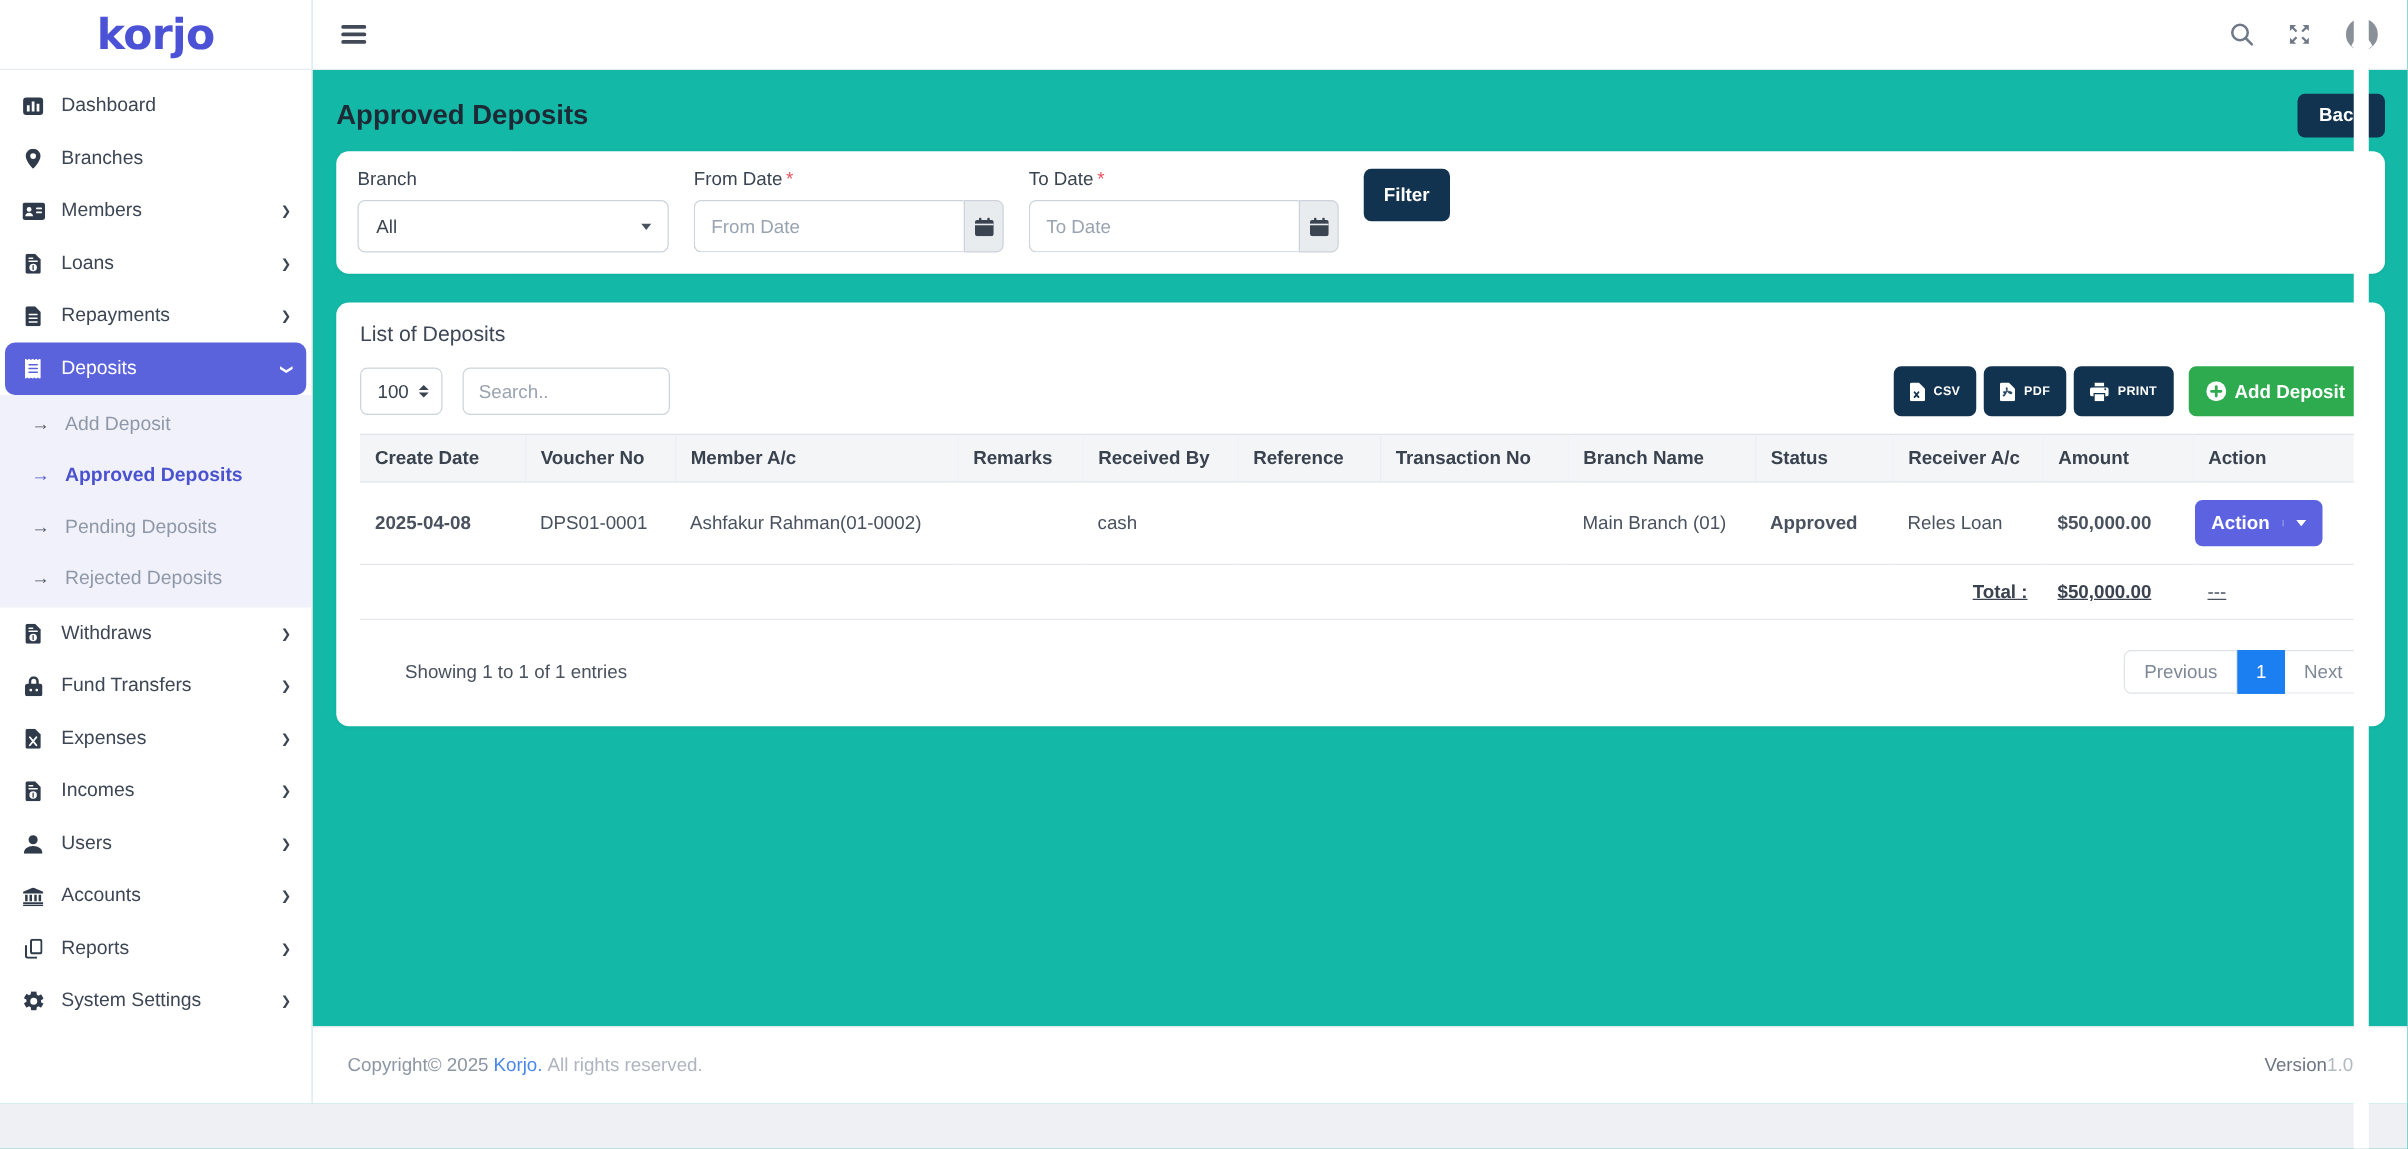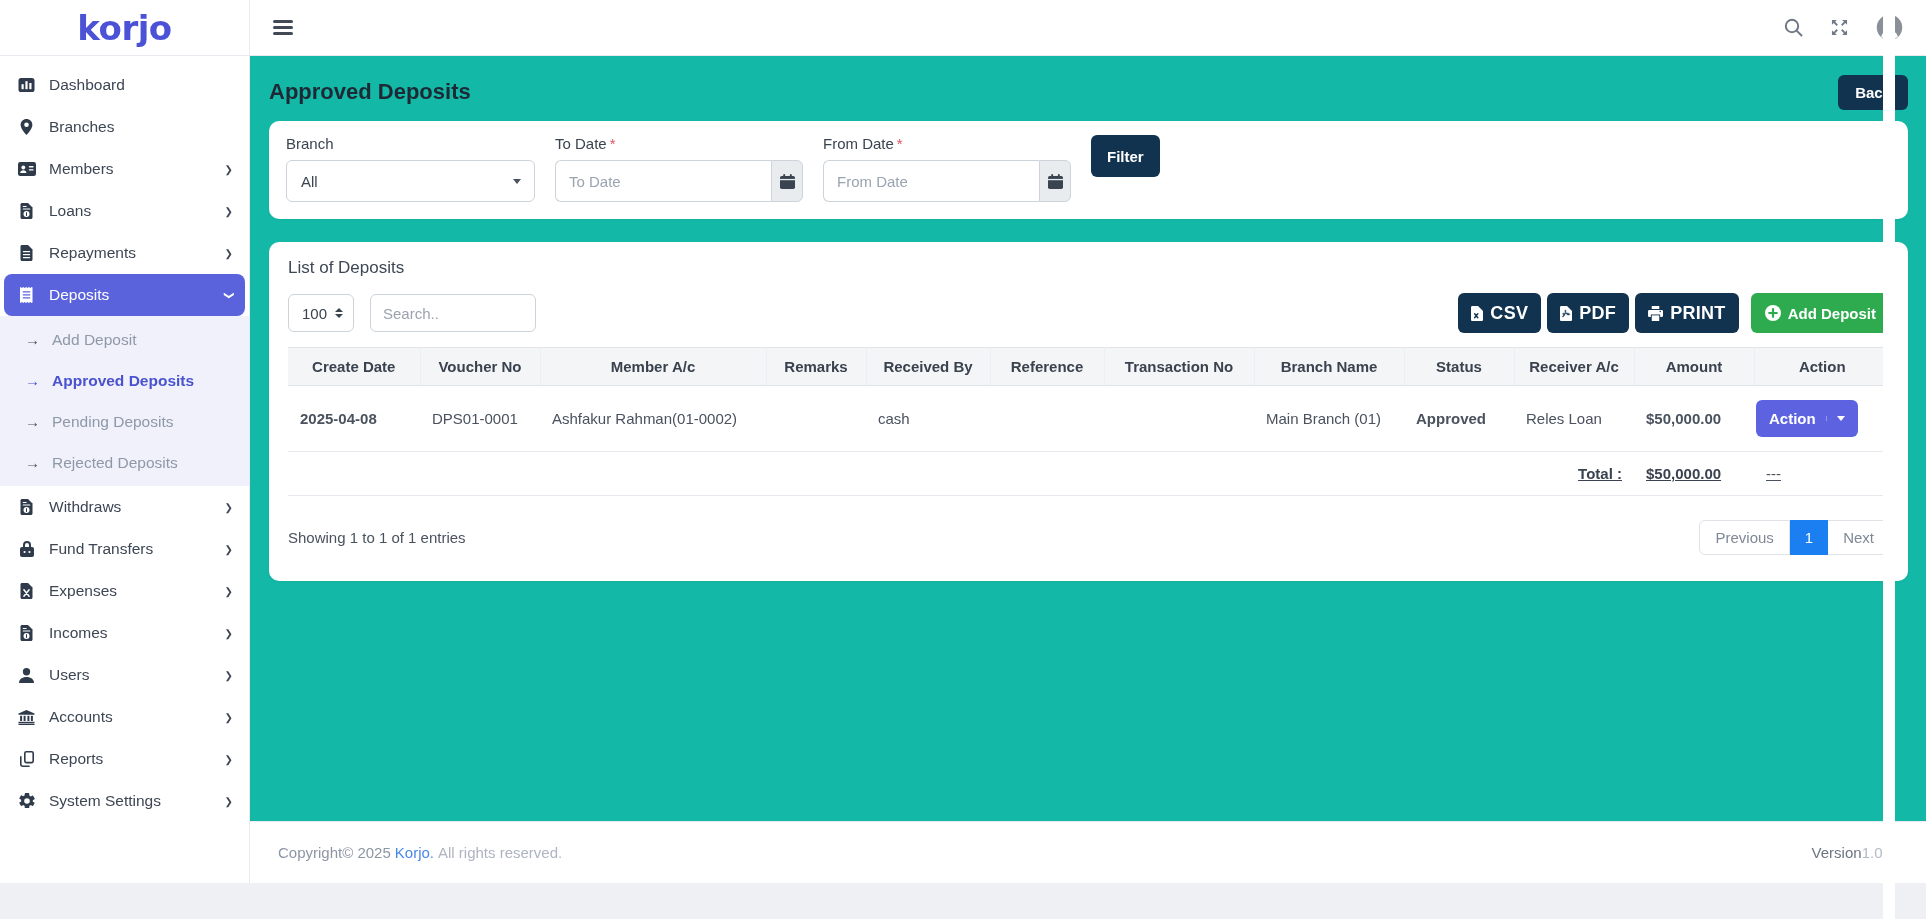--- a/index.html
+++ b/index.html
@@ -61,42 +61,42 @@
   .card-body { padding:15px 18px 26px 19px; }
   .controls { display:flex; align-items:center; }
   .psize { width:66px; height:38px; border:1px solid #cdd3da; border-radius:6px; display:flex; align-items:center; padding:0 10px 0 13px; color:#3a4450; position:relative; cursor:pointer; background:#fff; }
   .sorter { position:absolute; right:10px; display:flex; flex-direction:column; gap:2px; }
   .sorter i { width:0; height:0; border-left:4px solid transparent; border-right:4px solid transparent; display:block; }
   .sorter .up { border-bottom:4.5px solid #3a4450; }
   .sorter .dn { border-top:4.5px solid #3a4450; }
   .search-input { width:166px; height:38px; margin-left:16px; border:1px solid #cdd3da; border-radius:6px; padding:0 12px; font-family:inherit; font-size:15px; color:#3a4450; outline:none; background:#fff; }
   .search-input::placeholder { color:#9aa3b0; }
   .controls-right { margin-left:auto; display:flex; align-items:center; gap:6px; }
-  .btn-export { background:#12334f; color:#fff; height:40px; border:none; border-radius:6px; padding:0 13px; font-family:inherit; font-size:18px; font-weight:700; letter-spacing:.3px; display:flex; align-items:center; gap:7px; cursor:pointer; }
+  .btn-export { background:#12334f; color:#fff; height:40px; border:none; border-radius:6px; padding:0 13px; font-family:inherit; font-size:10px; font-weight:700; letter-spacing:.3px; display:flex; align-items:center; gap:7px; cursor:pointer; }
   .btn-green { background:#2dab4e; color:#fff; height:40px; border:none; border-radius:6px; padding:0 14px; font-family:inherit; font-size:15px; font-weight:600; display:flex; align-items:center; gap:7px; cursor:pointer; margin-left:6px; }
 
   table.tbl { width:100%; border-collapse:collapse; table-layout:fixed; margin-top:14px; }
-  .tbl th { background:#f3f5f7; border-top:1px solid #e0e4e8; border-bottom:1px solid #e0e4e8; border-right:1px solid #eceff2; padding:10px 12px; text-align:center; font-size:15px; font-weight:700; color:#39424e; overflow:hidden; white-space:nowrap; }
+  .tbl th { background:#f3f5f7; border-top:1px solid #e0e4e8; border-bottom:1px solid #e0e4e8; border-right:1px solid #eceff2; padding:10px 12px; text-align:left; font-size:15px; font-weight:700; color:#39424e; overflow:hidden; white-space:nowrap; }
   .tbl th:last-child { border-right:none; }
   .tbl tbody td { padding:23px 12px; border-bottom:1px solid #e5e8ec; font-size:15px; color:#49525e; overflow:hidden; white-space:nowrap; }
   .td-date { font-weight:700; color:#39424e; }
   .td-link { color:#4a87e8; cursor:pointer; }
   .td-status { color:#28a745; font-weight:700; }
   .td-amount { font-weight:700; color:#39424e; }
   .td-action { padding:14px 0 14px 2px !important; }
   .action-btn { background:#5d63e0; border:none; color:#fff; border-radius:6px; font-family:inherit; font-size:15px; font-weight:600; padding:10px 13px; display:inline-flex; align-items:center; cursor:pointer; }
   .action-split { margin-left:10px; padding-left:10px; border-left:1px solid rgba(255,255,255,.35); display:flex; align-items:center; }
   .caret-white { width:0; height:0; border-left:4.5px solid transparent; border-right:4.5px solid transparent; border-top:5px solid #fff; }
   .tbl tfoot td { padding:13px 12px; border-bottom:1px solid #e5e8ec; font-size:15px;text-decoration:underline; }
   .total-label { text-align:right; font-weight:700; color:#39424e; }
   .total-amount { font-weight:700; color:#39424e; }
   .total-dash { color:#49525e; }
 
   .table-foot { display:flex; align-items:center; justify-content:space-between; margin-top:24px; }
-  .showing { font-size:15px; color:#49525e; }
+  .showing { font-size:15px; color:#49525e;margin-left:36px; }
   .pagination { display:flex; }
   .page-btn { border:1px solid #dfe3e8; background:#fff; color:#7e8896; font-family:inherit; font-size:15px; padding:8px 15px; cursor:pointer; }
   .page-btn.prev { border-radius:6px 0 0 6px; }
   .page-btn.next { border-radius:0 6px 6px 0; border-left:none; }
   .page-btn.current { background:#1b7ff2; border-color:#1b7ff2; color:#fff; padding:8px 14px; }
 
   
   .footer { height:62px; background:#fff; border-top:1px solid #e7eaee; display:flex; align-items:center; padding:0 31px 0 28px; font-size:15px; flex-shrink:0; }
   .foot-left { display:flex; gap:4px; color:#8d96a4; }
   .foot-link { color:#4a87e8; cursor:pointer; }
@@ -358,38 +358,38 @@
       <section class="card filter-card">
         <div class="fgroup">
           <span class="flabel">Branch</span>
           <div class="fselect">
             <span>All</span>
             <i class="caret-dn"></i>
           </div>
         </div>
 
         <div class="fgroup">
-          <span class="flabel"><span>To Date</span><span class="req">*</span></span>
+          <span class="flabel"><span>From Date</span><span class="req">*</span></span>
           <div class="dgroup">
-            <input class="dinput" placeholder="To Date" style="">
+            <input class="dinput" placeholder="From Date" style="">
             <span class="daddon">
               <svg width="15" height="15" viewBox="0 0 14 14" fill="currentColor">
                   <rect x="0" y="1.8" width="14" height="12.2" rx="1.6"></rect>
                   <rect fill="#e9ecef" x="0" y="4.6" width="14" height="1.2"></rect>
                   <rect x="3" y="0" width="1.8" height="3.4" rx=".9"></rect>
                   <rect x="9.2" y="0" width="1.8" height="3.4" rx=".9"></rect>
                 </svg>
             </span>
           </div>
         </div>
 
         <div class="fgroup">
-          <span class="flabel"><span>From Date</span><span class="req">*</span></span>
+          <span class="flabel"><span>To Date</span><span class="req">*</span></span>
           <div class="dgroup">
-            <input class="dinput" placeholder="From Date" style="">
+            <input class="dinput" placeholder="To Date" style="">
             <span class="daddon">
               <svg width="15" height="15" viewBox="0 0 14 14" fill="currentColor">
                   <rect x="0" y="1.8" width="14" height="12.2" rx="1.6"></rect>
                   <rect fill="#e9ecef" x="0" y="4.6" width="14" height="1.2"></rect>
                   <rect x="3" y="0" width="1.8" height="3.4" rx=".9"></rect>
                   <rect x="9.2" y="0" width="1.8" height="3.4" rx=".9"></rect>
                 </svg>
             </span>
           </div>
         </div>

